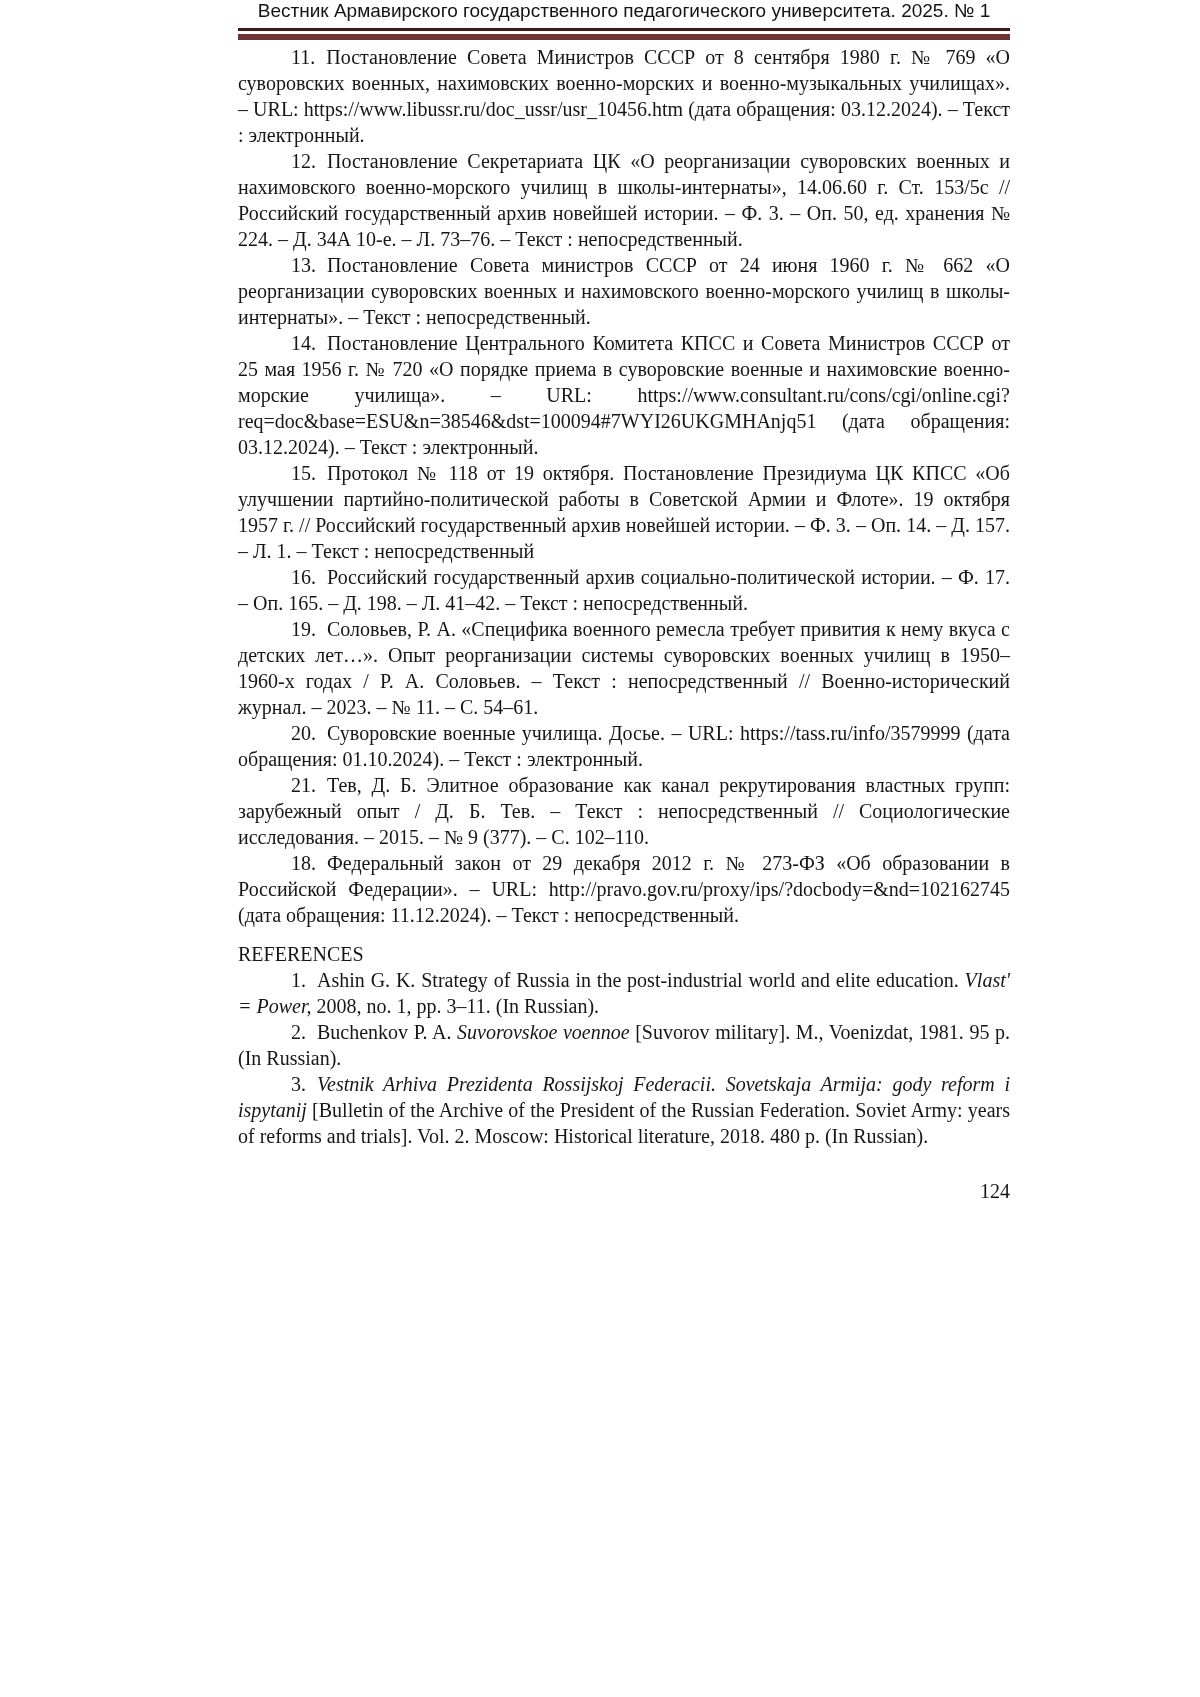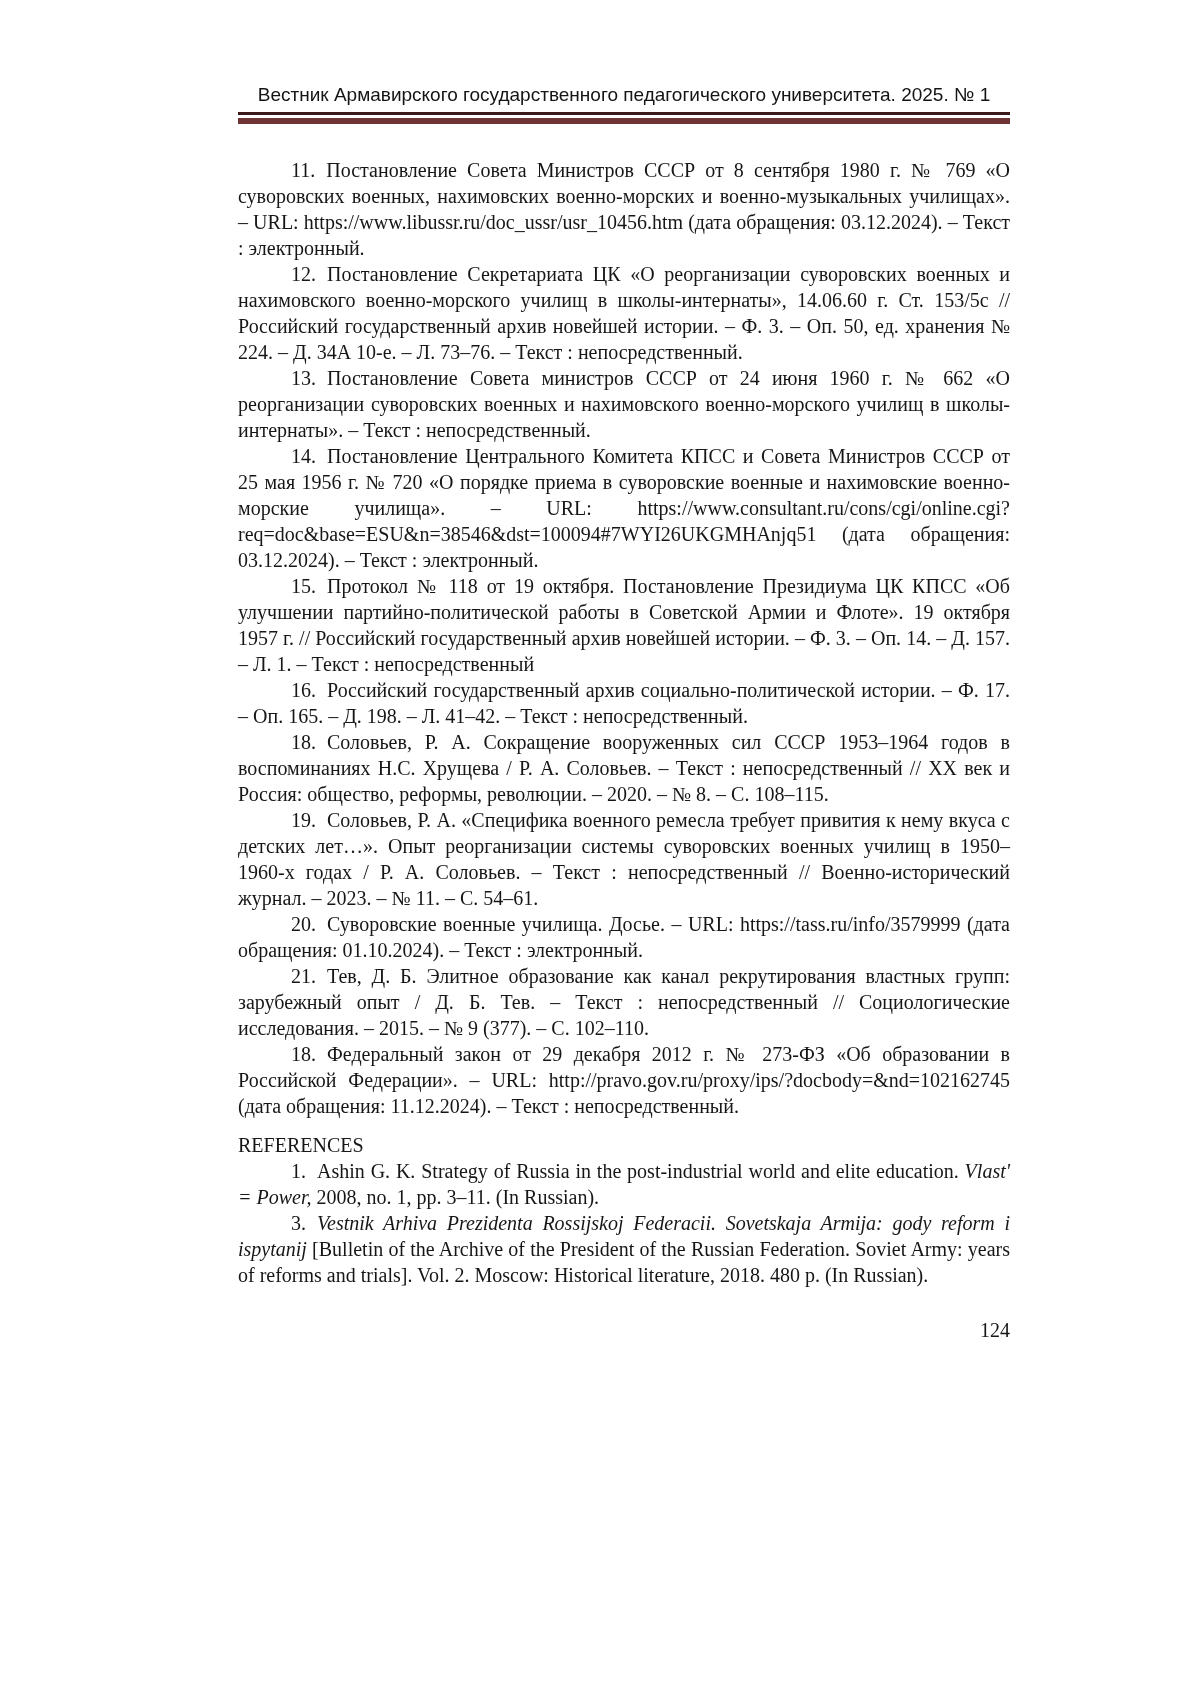--- a/index.html
+++ b/index.html
@@ -10,36 +10,35 @@
   body {
     width: 1200px;
     height: 1697px;
     overflow: hidden;
     color: #161616;
     font-family: "Liberation Serif", "DejaVu Serif", serif;
   }
   .content {
     width: 772px;
     margin-left: 238px;
-    padding-top: 84px;
   }
   .journal-header {
     font-family: "Liberation Sans", "DejaVu Sans", sans-serif;
     font-size: 19px;
     line-height: 22px;
     text-align: center;
     white-space: nowrap;
     color: #141414;
   }
   .header-rule { margin-top: 6px; }
   .header-rule .thin  { height: 3px; background: #3c1a1a; }
   .header-rule .gap   { height: 3px; background: #ffffff; }
   .header-rule .thick { height: 6px; background: #6e3434; }
 
-  .bibliography { margin-top: 33px; }
+  .bibliography { margin-top: 4px; }
   p.bib {
     margin: 0;
     font-size: 20px;
     line-height: 26px;
     text-align: justify;
     text-indent: 53px;
     overflow-wrap: break-word;
     word-wrap: break-word;
   }
   .num { padding-right: 11px; }
@@ -72,29 +71,29 @@
     <div class="thick"></div>
   </div>
 
   <div class="bibliography">
     <p class="bib"><span class="num">11.</span><span>Постановление Совета Министров СССР от 8 сентября 1980 г. № 769 «О суворовских военных, нахимовских военно-морских и военно-музыкальных училищах». – URL: https://www.libussr.ru/doc_ussr/usr_10456.htm (дата обращения: 03.12.2024). – Текст : электронный.</span></p>
     <p class="bib"><span class="num">12.</span><span>Постановление Секретариата ЦК «О реорганизации суворовских военных и нахимовского военно-морского училищ в школы-интернаты», 14.06.60 г. Ст. 153/5с // Российский государственный архив новейшей истории. – Ф. 3. – Оп. 50, ед. хранения № 224. – Д. 34А 10-е. – Л. 73–76. – Текст : непосредственный.</span></p>
     <p class="bib"><span class="num">13.</span><span>Постановление Совета министров СССР от 24 июня 1960 г. № 662 «О реорганизации суворовских военных и нахимовского военно-морского училищ в школы-интернаты». – Текст : непосредственный.</span></p>
     <p class="bib"><span class="num">14.</span><span>Постановление Центрального Комитета КПСС и Совета Министров СССР от 25 мая 1956 г. № 720 «О порядке приема в суворовские военные и нахимовские военно-морские училища». – URL: https://www.consultant.ru/cons/cgi/online.cgi?req=doc&amp;base=ESU&amp;n=38546&amp;dst=100094#7WYI26UKGMHAnjq51 (дата обращения: 03.12.2024). – Текст : электронный.</span></p>
     <p class="bib"><span class="num">15.</span><span>Протокол № 118 от 19 октября. Постановление Президиума ЦК КПСС «Об улучшении партийно-политической работы в Советской Армии и Флоте». 19 октября 1957 г. // Российский государственный архив новейшей истории. – Ф. 3. – Оп. 14. – Д. 157. – Л. 1. – Текст : непосредственный</span></p>
     <p class="bib"><span class="num">16.</span><span>Российский государственный архив социально-политической истории. – Ф. 17. – Оп. 165. – Д. 198. – Л. 41–42. – Текст : непосредственный.</span></p>
-    <p class="bib"><span class="num">18.</span><span>Соловьев, Р. А. Сокращение вооруженных сил СССР 1953–1964 годов в воспоминаниях Н.С. Хрущева / Р. А. Соловьев. – Текст : непосредственный // XX век и Россия: общество, реформы, революции. – 2020. – № 8. – С. 108–115.</span></p>
     <p class="bib"><span class="num">19.</span><span>Соловьев, Р. А. «Специфика военного ремесла требует привития к нему вкуса с детских лет…». Опыт реорганизации системы суворовских военных училищ в 1950–1960-х годах / Р. А. Соловьев. – Текст : непосредственный // Военно-исторический журнал. – 2023. – № 11. – С. 54–61.</span></p>
     <p class="bib"><span class="num">20.</span><span>Суворовские военные училища. Досье. – URL: https://tass.ru/info/3579999 (дата обращения: 01.10.2024). – Текст : электронный.</span></p>
     <p class="bib"><span class="num">21.</span><span>Тев, Д. Б. Элитное образование как канал рекрутирования властных групп: зарубежный опыт / Д. Б. Тев. – Текст : непосредственный // Социологические исследования. – 2015. – № 9 (377). – С. 102–110.</span></p>
     <p class="bib"><span class="num">18.</span><span>Федеральный закон от 29 декабря 2012 г. № 273-ФЗ «Об образовании в Российской Федерации». – URL: http://pravo.gov.ru/proxy/ips/?docbody=&amp;nd=102162745 (дата обращения: 11.12.2024). – Текст : непосредственный.</span></p>
   </div>
 
   <h2 class="refs-heading">REFERENCES</h2>
 
   <div class="references">
     <p class="bib"><span class="num">1.</span><span>Ashin G. K. Strategy of Russia in the post-industrial world and elite education. </span><span class="italic">Vlast' = Power,</span><span> 2008, no. 1, pp. 3–11. (In Russian).</span></p>
+    <p class="bib"><span class="num">2.</span><span>Buchenkov P. A. </span><span class="italic">Suvorovskoe voennoe</span><span> [Suvorov military]. M., Voenizdat, 1981. 95 p. (In Russian).</span></p>
     <p class="bib"><span class="num">3.</span><span></span><span class="italic">Vestnik Arhiva Prezidenta Rossijskoj Federacii. Sovetskaja Armija: gody reform i ispytanij</span><span> [Bulletin of the Archive of the President of the Russian Federation. Soviet Army: years of reforms and trials]. Vol. 2. Moscow: Historical literature, 2018. 480 p. (In Russian).</span></p>
   </div>
 
   <div class="page-number">124</div>
 
 </div>
 
 </body></html>

